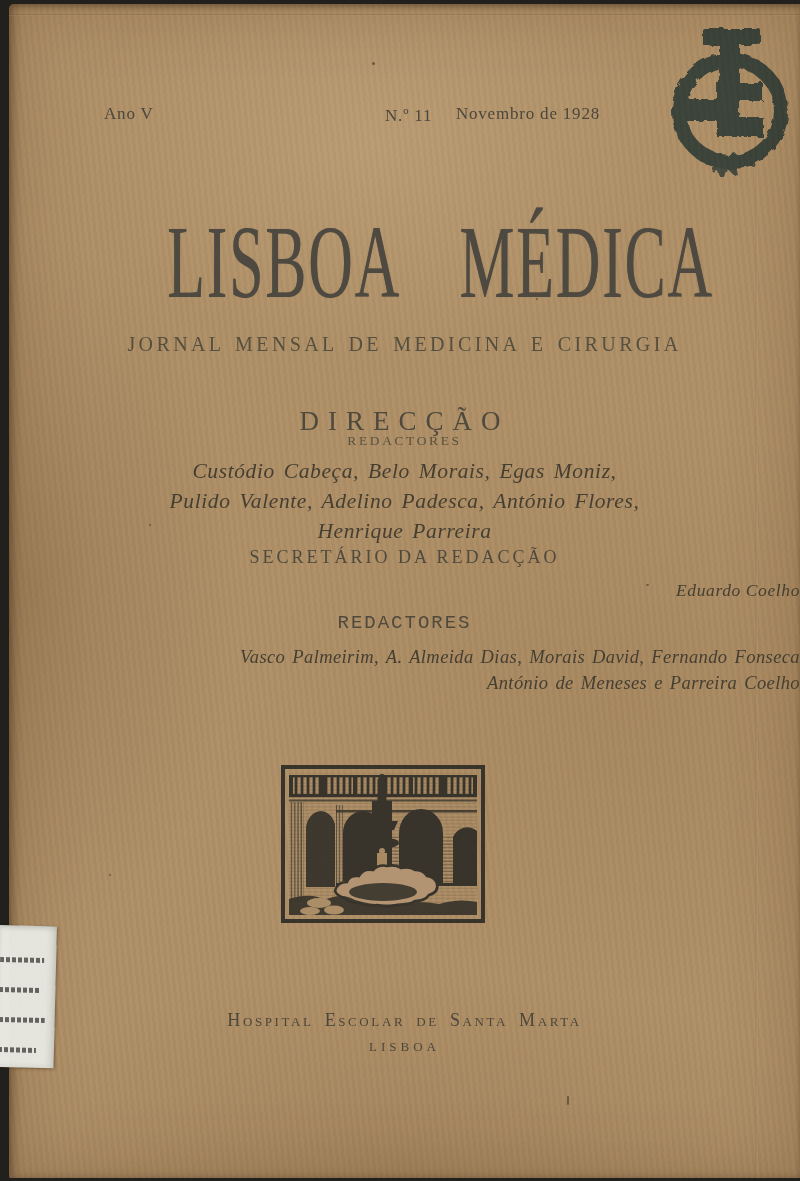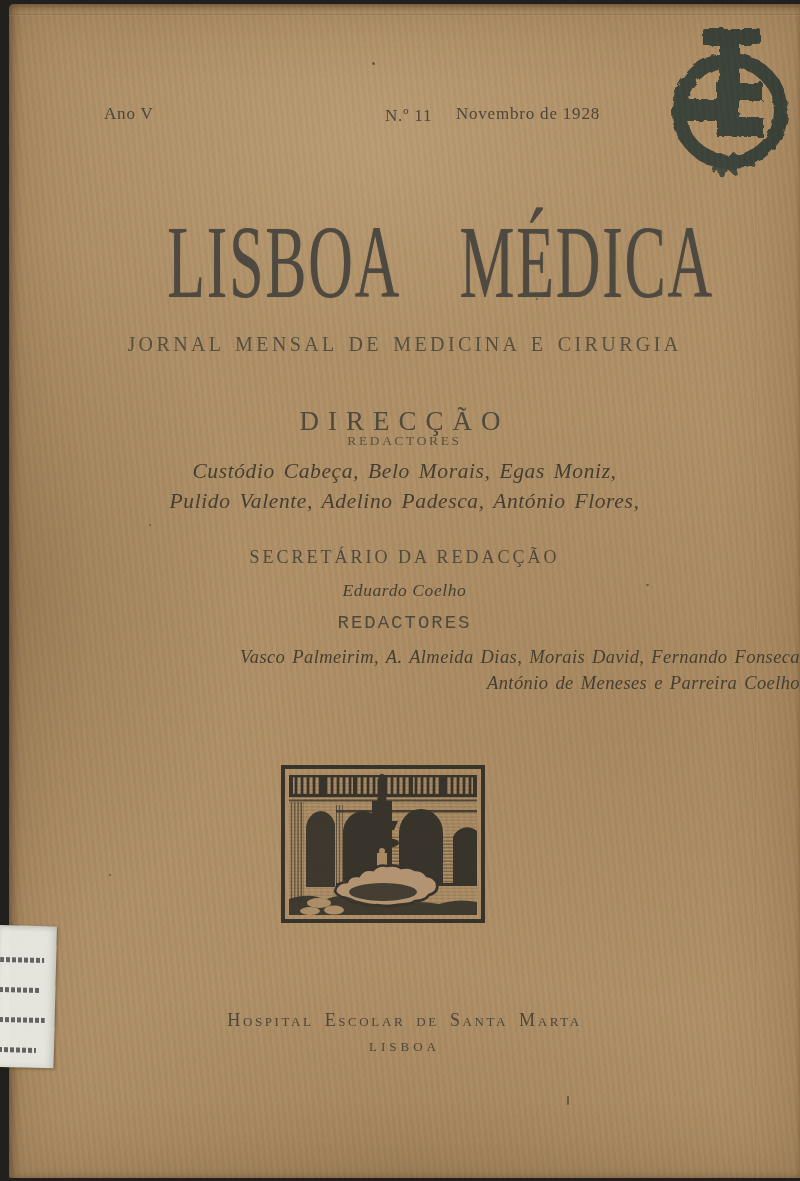--- a/index.html
+++ b/index.html
@@ -42,21 +42,21 @@
     letter-spacing:3px;word-spacing:74px;white-space:nowrap;
     transform:scaleX(.60);transform-origin:50% 0;
     text-shadow:0 0 1px rgba(70,64,52,.55);
   }
   .subtitle{top:329px;color:#55503f;font-size:20px;letter-spacing:3.4px;word-spacing:3px;}
 
   .h-direccao{top:378px;color:#4f4a3d;font-size:27px;letter-spacing:9px;font-weight:400;margin-top:24px;}
   .h-prof{top:429px;color:#585240;font-size:13.5px;letter-spacing:2.6px;}
   .professors{top:452px;color:#453f32;font-size:21.5px;font-style:italic;line-height:30px;letter-spacing:.6px;word-spacing:3px;}
   .h-secret{top:543px;color:#4f4a3d;font-size:18px;letter-spacing:3px;}
-  .secret-name{top:576px;color:#453f32;font-size:17.5px;font-style:italic;letter-spacing:.6px;}
+  .secret-name{top:576px;color:#453f32;font-size:17.5px;font-style:italic;letter-spacing:.6px;text-align:right;}
   .h-redact{top:608px;color:#4f4a3d;font-size:19px;letter-spacing:2px;font-family:Liberation Mono, monospace;}
   .editors{top:640px;color:#453f32;font-size:18.5px;font-style:italic;line-height:26px;letter-spacing:.4px;word-spacing:2px;text-align:right;}
 
   .engraving{left:272px;top:761px;width:204px;height:158px;}
 
   .inst{top:1006px;color:#4c473a;font-size:18px;font-variant-caps:small-caps;letter-spacing:2.6px;word-spacing:4px;}
   .city{top:1035px;color:#4c473a;font-size:13px;letter-spacing:4px;}
 
   
   .stamp{left:656px;top:21px;width:133px;height:152px;mix-blend-mode:multiply;opacity:.92;}
@@ -115,20 +115,21 @@
   </svg>
 
   <div class="abs center title">LISBOA MÉDICA</div>
   <div class="abs center subtitle">JORNAL MENSAL DE MEDICINA E CIRURGIA</div>
 
   <div class="abs center h-direccao">DIRECÇÃO</div>
   <div class="abs center h-prof">REDACTORES</div>
   <div class="abs center professors">
     <div>Custódio Cabeça, Belo Morais, Egas Moniz,</div>
     <div>Pulido Valente, Adelino Padesca, António Flores,</div>
+    <div>Henrique Parreira</div>
   </div>
 
   <div class="abs center h-secret">SECRETÁRIO DA REDACÇÃO</div>
   <div class="abs center secret-name">Eduardo Coelho</div>
 
   <div class="abs center h-redact">REDACTORES</div>
   <div class="abs center editors">
     <div>Vasco Palmeirim, A. Almeida Dias, Morais David, Fernando Fonseca</div>
     <div>António de Meneses e Parreira Coelho</div>
   </div>

